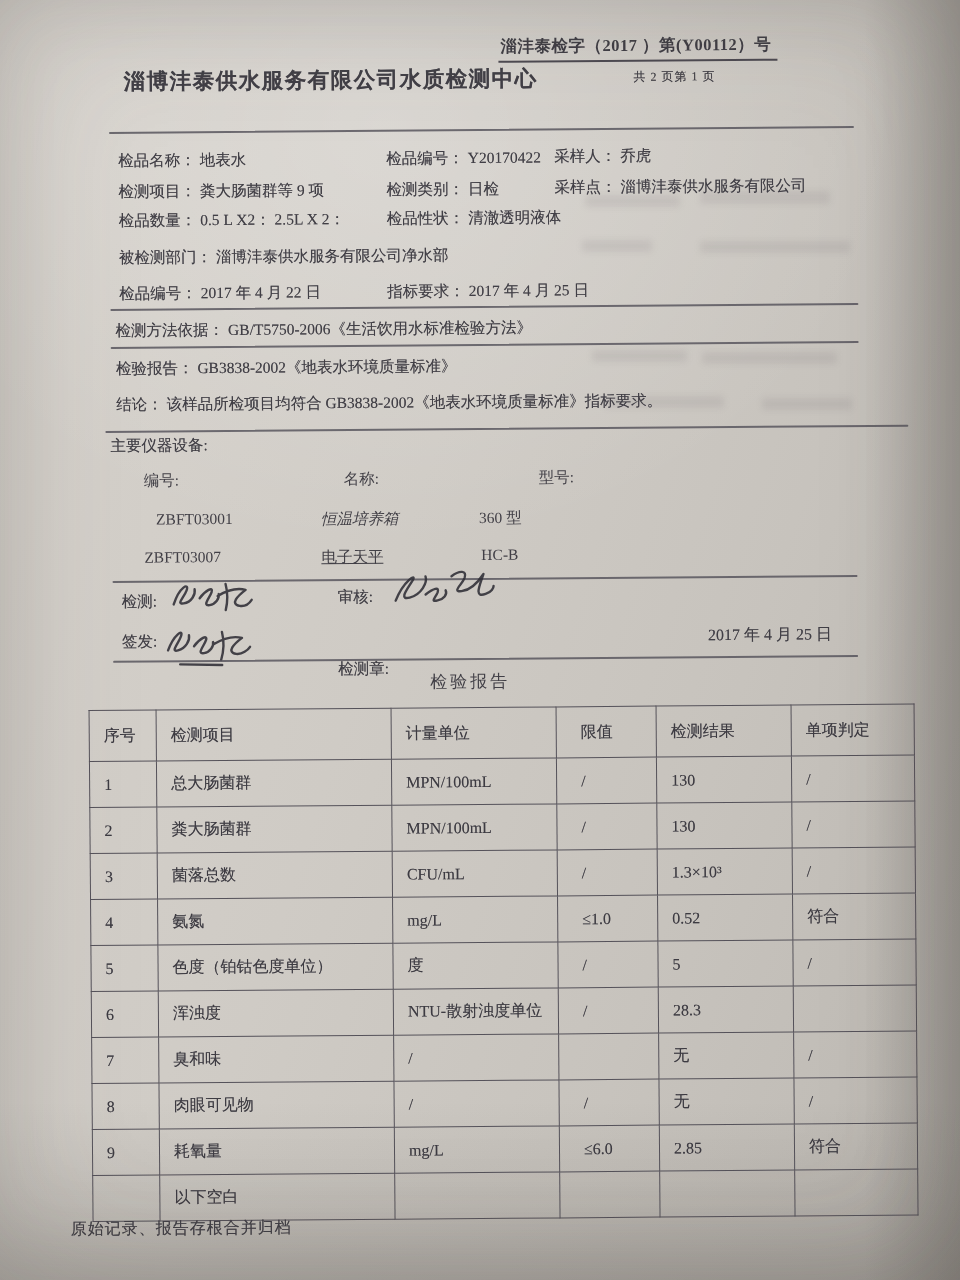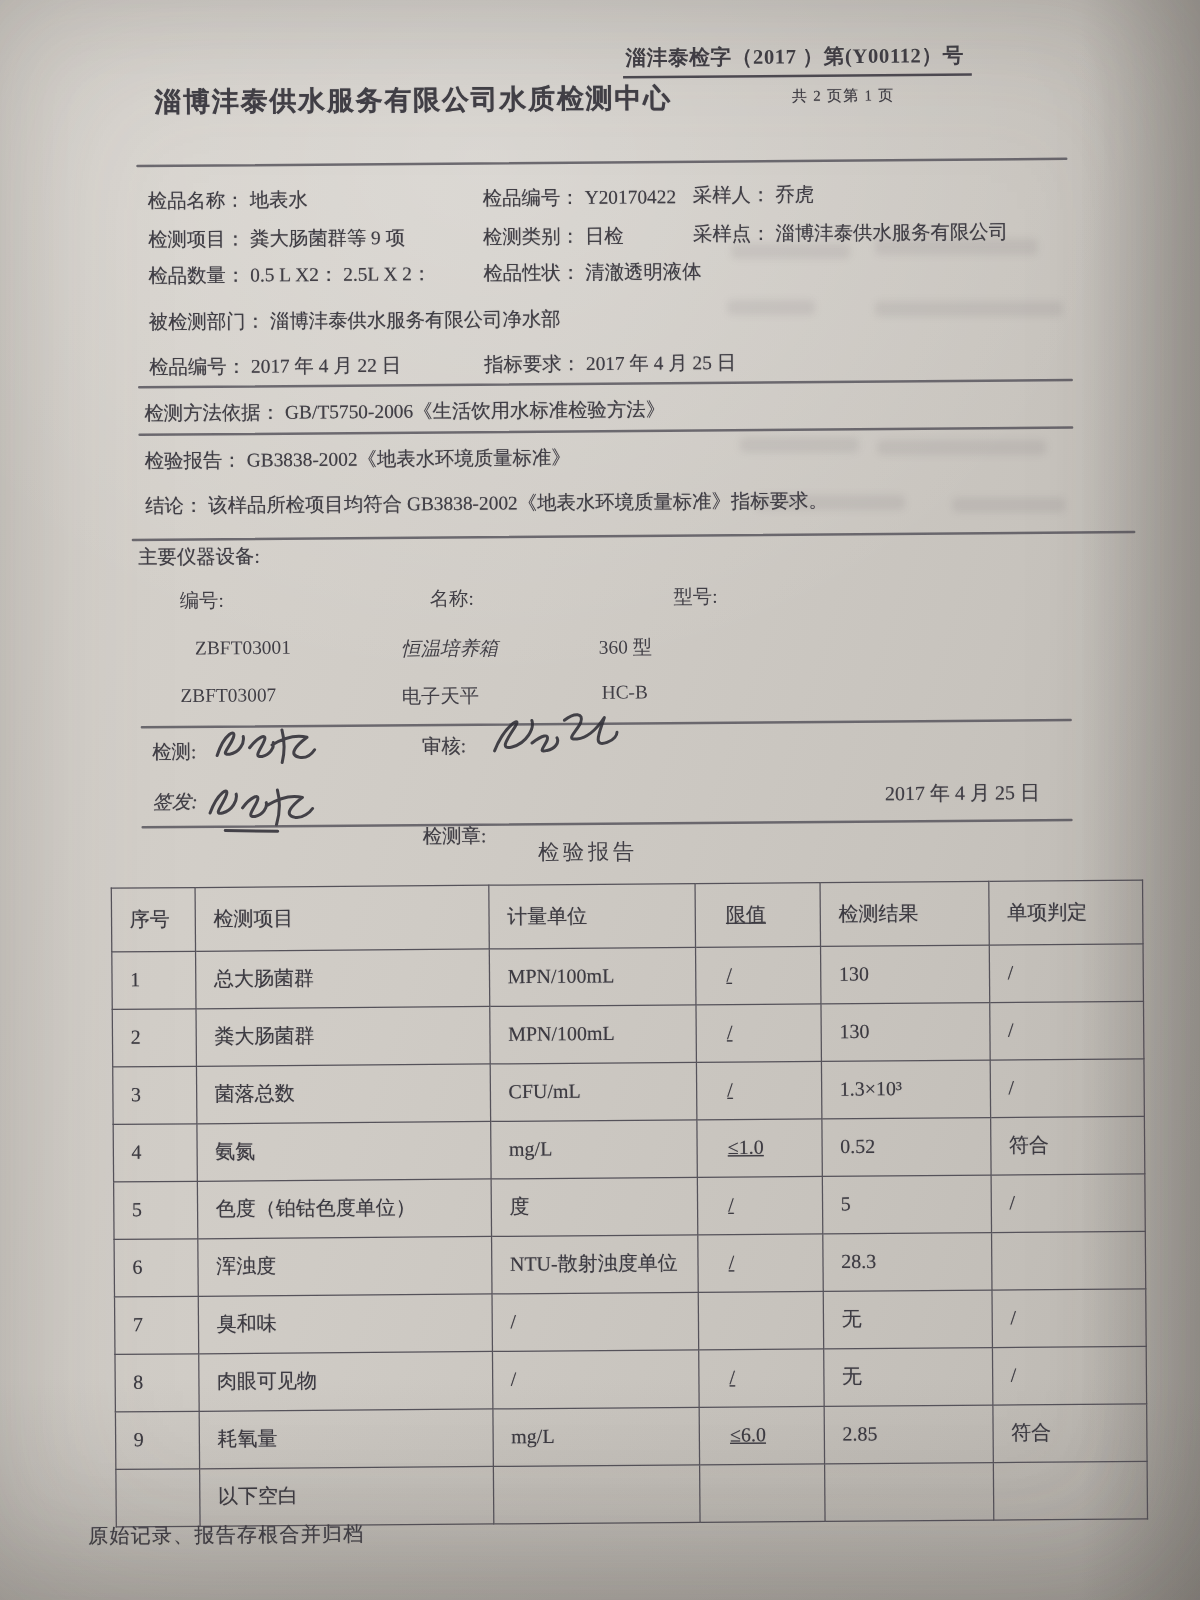--- a/index.html
+++ b/index.html
@@ -44,21 +44,21 @@
   table.results col:nth-child(5){width:135px;}
   table.results col:nth-child(6){width:123px;}
   table.results th, table.results td{
     border:1.5px solid #55525a;font-weight:normal;text-align:left;
     padding:0 4px 0 14px;vertical-align:middle;
     text-shadow:0 0 0.6px rgba(62,60,68,0.5);
     overflow:hidden;
   }
   table.results th{height:50px;}
   table.results td{height:45px;}
-  table.results th:nth-child(4), table.results td:nth-child(4){padding-left:24px;text-decoration:underline;}
+  table.results th:nth-child(4), table.results td:nth-child(4){padding-left:24px;}
   .smudge{position:absolute;background:rgba(84,82,90,0.10);filter:blur(3px);border-radius:4px;}
   .footer{font-size:16px;letter-spacing:1px;}
 </style>
 </head>
 <body>
 
 <div class="photo">
 
   <div class="smudge" style="left:585px;top:195px;width:95px;height:12px;"></div>
   <div class="smudge" style="left:700px;top:191px;width:130px;height:13px;"></div>
@@ -127,37 +127,37 @@
 
     <span class="abs equip" style="left:145px;top:468px;">编号:</span>
     <span class="abs equip" style="left:345px;top:468px;">名称:</span>
     <span class="abs equip" style="left:540px;top:468px;">型号:</span>
 
     <span class="abs equip" style="left:145px;top:508px;margin-left:12px;">ZBFT03001</span>
     <span class="abs equip" style="left:322px;top:508px;font-style:italic;">恒温培养箱</span>
     <span class="abs equip" style="left:480px;top:508px;">360 型</span>
 
     <span class="abs equip" style="left:145px;top:546px;">ZBFT03007</span>
-    <span class="abs equip" style="left:322px;top:546px;">电子天平</span>
+    <span class="abs equip" style="left:322px;top:546px;text-decoration:underline;">电子天平</span>
     <span class="abs equip" style="left:482px;top:546px;">HC-B</span>
 
     <div class="rule" style="top:578px;left:113px;width:745px;"></div>
 
     <span class="abs txt" style="left:122px;top:589px;">检测:</span>
     <svg class="abs sig" style="left:166px;top:574px;" width="95" height="42" viewBox="0 0 95 42">
       <path d="M8 28 C14 10 24 6 21 14 C18 22 10 28 18 27 C26 26 30 18 29 13 M34 22 C40 14 48 10 46 16 C44 22 36 30 44 29 C50 28 54 22 53 18 M60 8 C62 16 62 26 60 34 M52 20 C62 14 72 12 80 14 C72 20 64 28 74 30 C80 31 84 27 86 24"></path>
     </svg>
 
     <span class="abs txt" style="left:338px;top:586px;">审核:</span>
     <svg class="abs sig" style="left:386px;top:566px;" width="115" height="50" viewBox="0 0 115 50">
       <path d="M10 34 C18 14 32 6 27 14 C23 21 12 34 24 31 C36 28 42 16 40 10 M40 28 C48 22 54 20 52 26 C50 31 44 36 52 34 C58 33 62 28 60 24"></path>
       <path d="M66 10 C74 4 82 4 79 12 C76 19 66 26 76 25 C86 24 94 14 98 8 C94 20 88 32 100 28 C106 26 108 22 108 20"></path>
     </svg>
 
-    <span class="abs txt" style="left:122px;top:629px;font-style:italic;">签发:</span>
+    <span class="abs txt" style="left:122px;top:629px;">签发:</span>
     <svg class="abs sig" style="left:158px;top:618px;" width="105" height="48" viewBox="0 0 105 48">
       <path d="M10 30 C16 14 26 8 23 16 C20 24 12 32 20 30 C28 28 32 20 31 15 M36 26 C42 18 50 14 48 20 C46 26 38 34 46 33 C52 32 56 26 55 22 M64 12 C66 20 66 30 63 40 M56 24 C66 18 76 16 84 18 C76 24 68 32 78 34 C84 35 90 30 92 27"></path>
       <path d="M22 44 L64 45"></path>
     </svg>
 
     <span class="abs txt" style="left:338px;top:658px;">检测章:</span>
     <span class="abs txt" style="left:708px;top:627px;font-size:16px;">2017 年 4 月 25 日</span>
 
     <div class="rule" style="top:658px;left:113px;width:745px;"></div>
 

